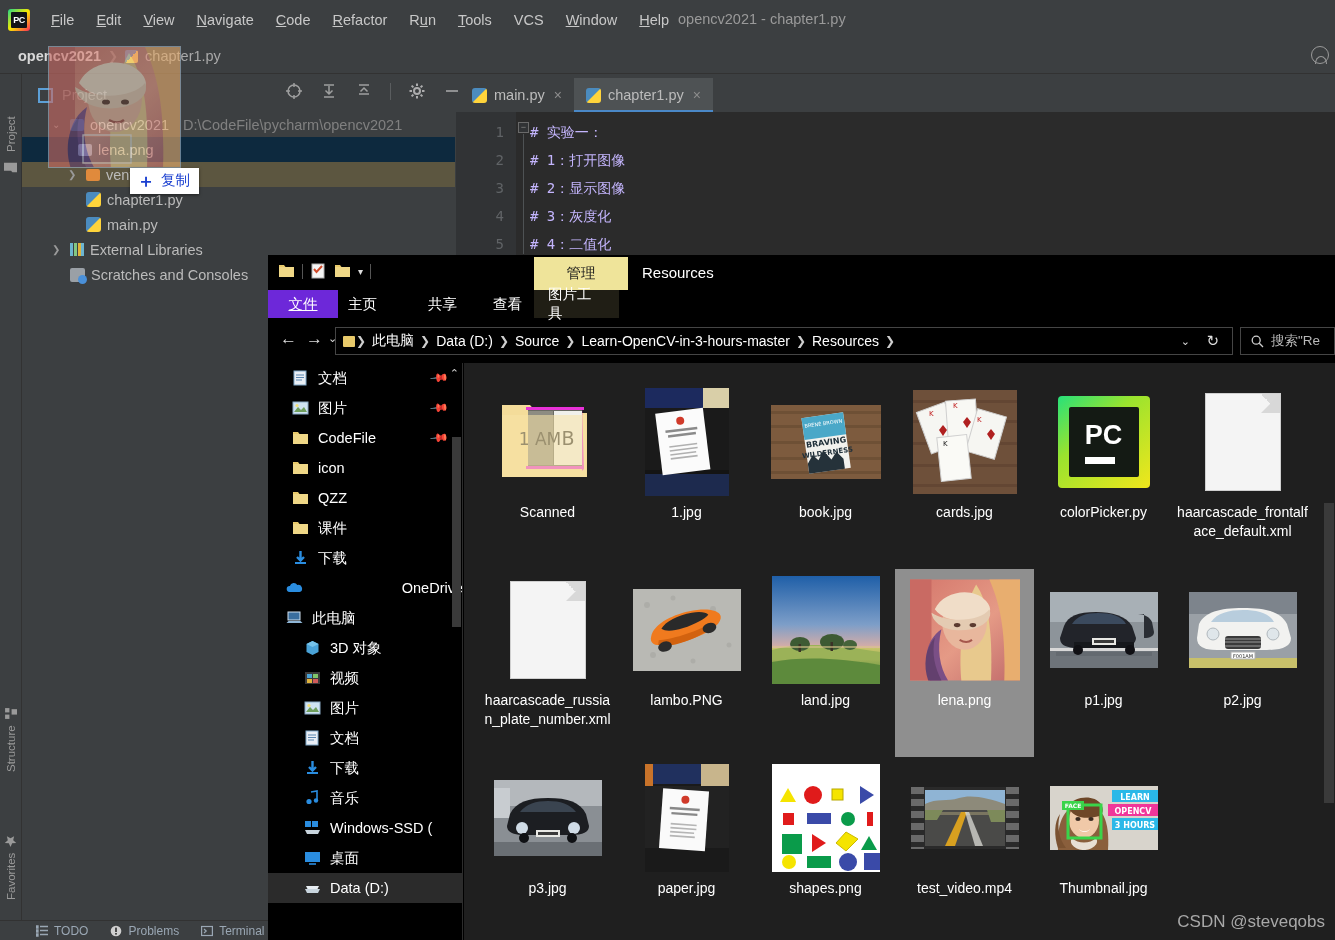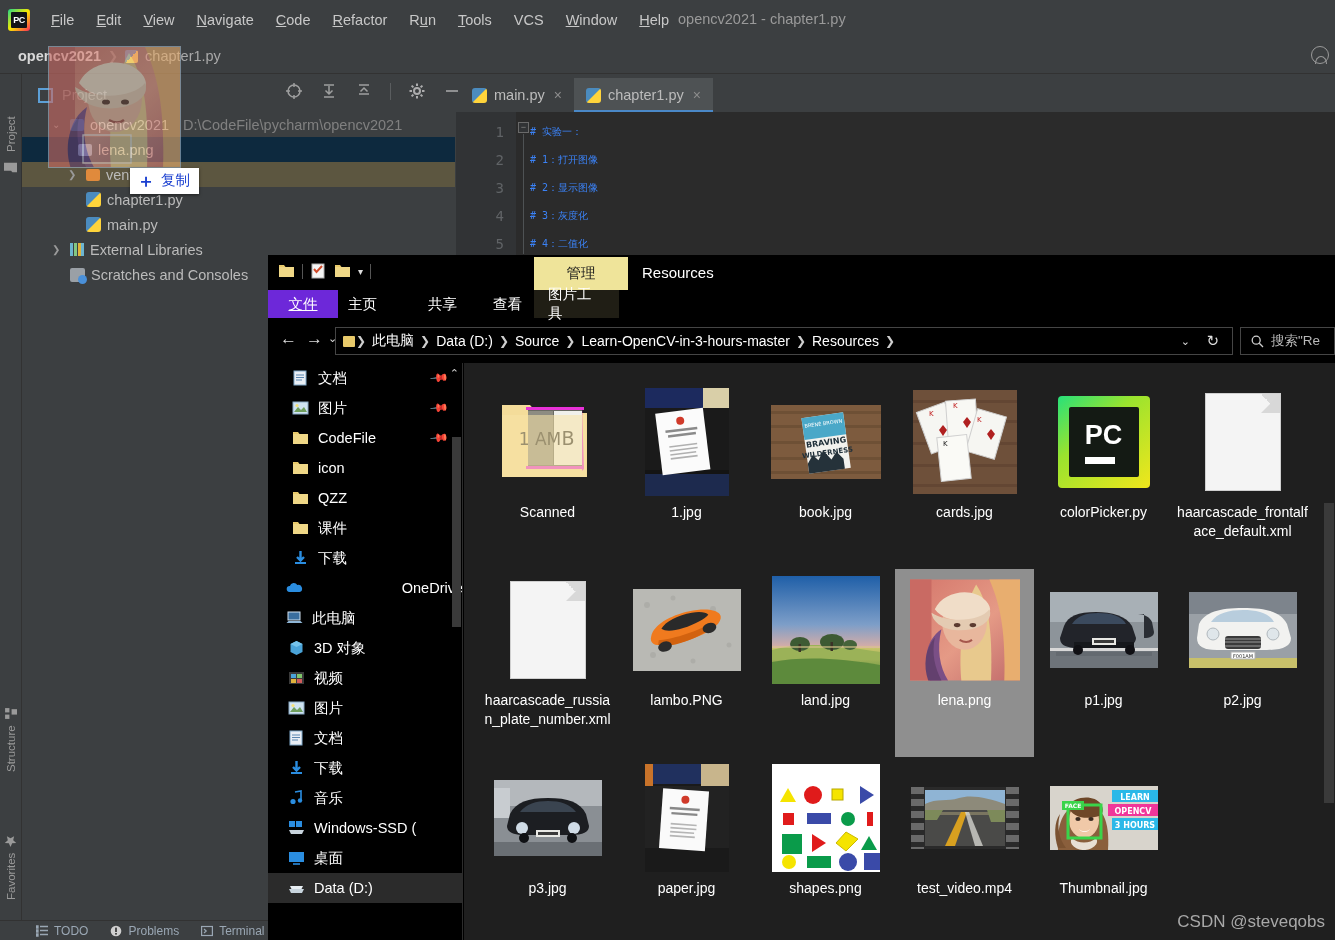--- a/index.html
+++ b/index.html
@@ -108,21 +108,21 @@
     position: absolute; left: 0; top: 0; width: 60px; height: 100%;
     background: #313335; color: #606366; font-family: "DejaVu Sans Mono", monospace;
     font-size: 14px; text-align: right; padding-top: 6px;
   }
   .gutter div { height: 28px; line-height: 28px; padding-right: 12px; }
   .code-area {
     position: absolute; left: 60px; top: 0; right: 0; bottom: 0; padding-top: 6px;
   }
   .code-line {
     height: 28px; line-height: 28px; font-family: "DejaVu Sans Mono", monospace;
-    font-size: 10px; color: #3b82f6; padding-left: 14px; white-space: pre;
+    font-size: 14px; color: #c4b5fd; padding-left: 14px; white-space: pre;
   }
   .fold-mark {
     position: absolute; left: 62px; top: 10px; width: 11px; height: 11px;
     border: 1px solid #6a6a6a; color: #8a8a8a; font-size: 9px; line-height: 9px;
     text-align: center; background: #313335;
   }
   .fold-line {
     position: absolute; left: 67px; top: 22px; width: 1px; height: 120px; background: #4e5254;
   }
 
@@ -247,21 +247,21 @@
 
   .exp-body { position: absolute; left: 0; top: 108px; width: 100%; bottom: 0; }
   .exp-nav {
     position: absolute; left: 0; top: 0; width: 195px; height: 100%;
     background: #000; overflow: hidden;
   }
   .nav-item {
     display: flex; align-items: center; height: 30px; gap: 9px; padding-left: 24px;
     font-size: 14.5px; color: #ffffff; white-space: nowrap; position: relative;
   }
-  .nav-item.indent2 { padding-left: 20px; }
+  .nav-item.indent2 { padding-left: 36px; }
   .nav-item.selected { background: #2b2b2b; }
   .nav-pin {
     position: absolute; right: 16px; color: #9a9a9a; font-size: 12px;
     transform: rotate(40deg);
   }
   .nav-ico { width: 17px; height: 16px; flex: 0 0 auto; }
   .nav-scroll-up { position:absolute; right: 4px; top: 4px; color:#cfcfcf; font-size: 11px; }
   .nav-scrollbar {
     position: absolute; right: 2px; top: 74px; width: 9px; height: 190px; background:#3a3a3a;
   }

